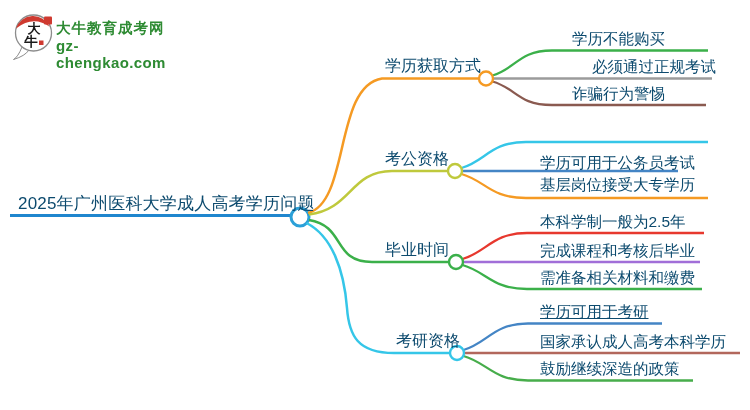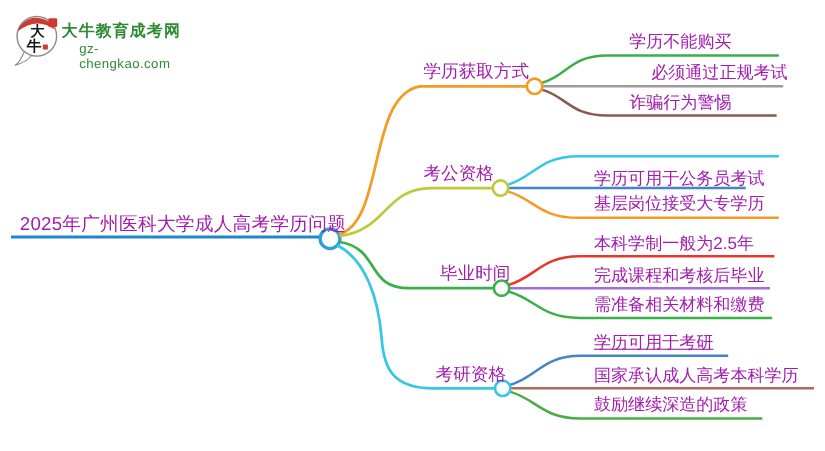--- a/index.html
+++ b/index.html
@@ -1,24 +1,24 @@
 <!DOCTYPE html>
 <html><head>
 <meta charset="utf-8">
 <style>
   html,body{margin:0;padding:0;background:#fff;}
   #stage{position:relative;width:750px;height:410px;background:#ffffff;overflow:hidden;
          font-family:"Liberation Sans","DejaVu Sans",sans-serif;}
   #wires{position:absolute;left:0;top:0;}
-  .label{position:absolute;white-space:nowrap;color:#a21caf;font-weight:400;}
+  .label{position:absolute;white-space:nowrap;color:#0c4a6e;font-weight:400;}
   .root-label{font-size:17px;height:22px;line-height:22px;letter-spacing:.2px;}
   .branch-label{font-size:16px;height:21px;line-height:21px;}
   .leaf-label{font-size:15.5px;height:21px;line-height:21px;}
   .site-name{position:absolute;left:56px;top:19px;font-size:14.5px;font-weight:bold;letter-spacing:1px;}
-  .site-domain{position:absolute;left:72px;top:37px;font-size:12px;font-weight:normal;letter-spacing:.4px;}
+  .site-domain{position:absolute;left:56px;top:37px;font-size:15px;font-weight:bold;letter-spacing:.4px;}
 </style>
 </head>
 <body>
 
 <div id="stage" style="color: rgb(63, 63, 63);">
 
   <svg id="wires" width="750" height="410" viewBox="0 0 750 410">
 
     <path d="M10 215.5 H291" fill="none" stroke-width="2.8" style="stroke: rgb(31, 134, 206);"></path>
     <circle cx="300" cy="217" r="9" fill="#fff" stroke-width="3" style="stroke: rgb(43, 160, 216);"></circle>
@@ -59,21 +59,21 @@
       <rect x="39" y="40.5" width="4.5" height="4.5" style="fill: rgb(207, 58, 48);"></rect>
     </svg>
     <div class="site-name" style="color: rgb(46, 139, 51);">大牛教育成考网</div>
     <div class="site-domain" style="color: rgb(46, 139, 51);">gz-chengkao.com</div>
   </div>
 
   <div class="label root-label" style="left:18px;top:193px;">2025年广州医科大学成人高考学历问题</div>
 
   <div class="label branch-label" style="left:385px;top:55px;">学历获取方式</div>
   <div class="label branch-label" style="left:385px;top:148px;">考公资格</div>
-  <div class="label branch-label" style="left:385px;top:239px;margin-left:15px;">毕业时间</div>
+  <div class="label branch-label" style="left:385px;top:239px;">毕业时间</div>
   <div class="label branch-label" style="left:384px;top:330px;margin-left:12px;">考研资格</div>
 
   <div class="label leaf-label" style="left:572px;top:28px;">学历不能购买</div>
   <div class="label leaf-label" style="left:592px;top:56px;">必须通过正规考试</div>
   <div class="label leaf-label" style="left:572px;top:83px;">诈骗行为警惕</div>
 
   <div class="label leaf-label" style="left:540px;top:120px;margin-top:32px;">学历可用于公务员考试</div>
   <div class="label leaf-label" style="left:540px;top:176px;font-family:Liberation Mono, monospace;">基层岗位接受大专学历</div>
 
   <div class="label leaf-label" style="left:540px;top:211px;">本科学制一般为2.5年</div>

